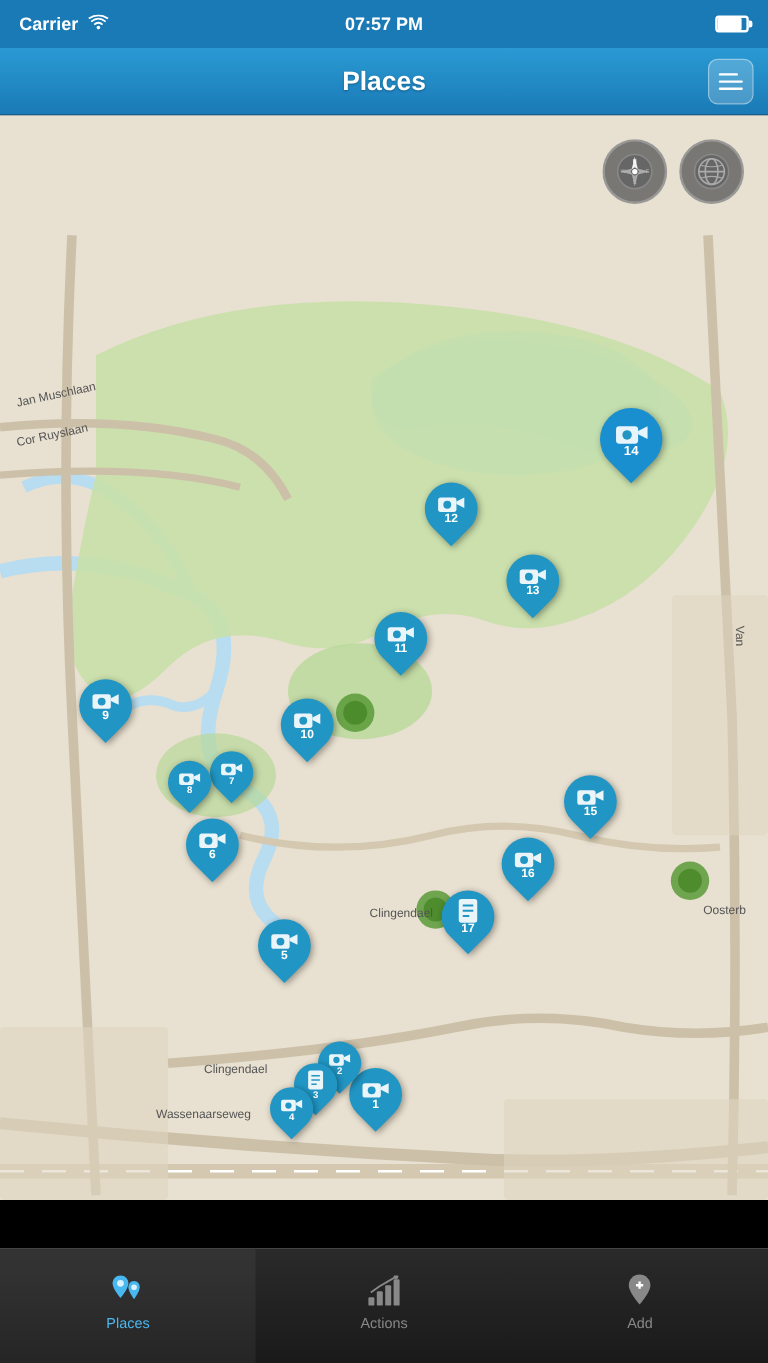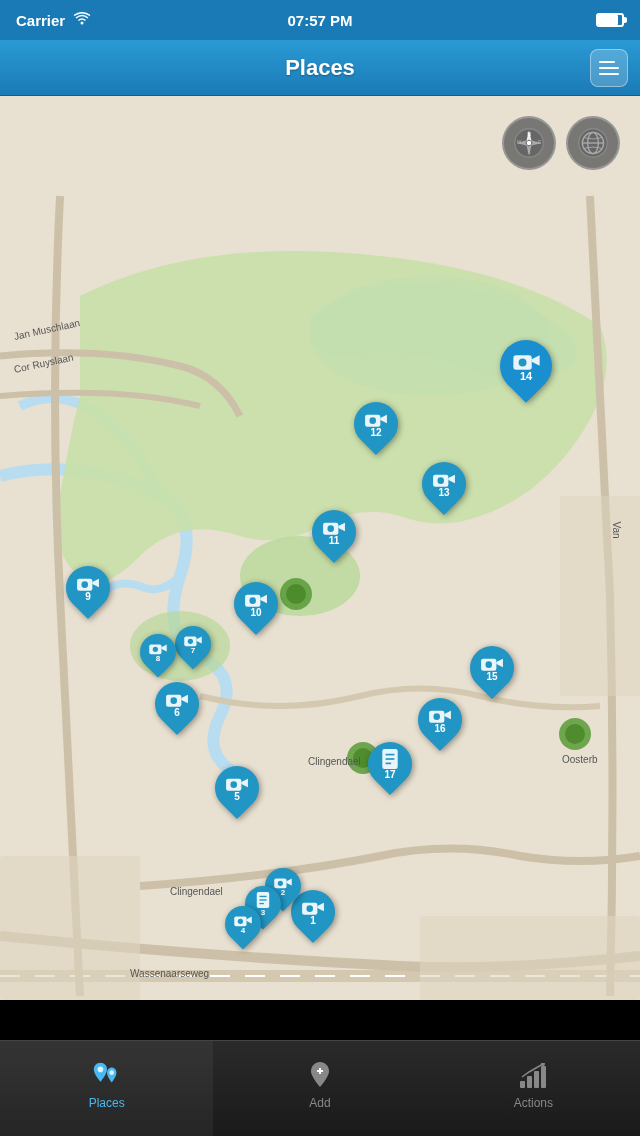--- a/index.html
+++ b/index.html
@@ -316,23 +316,23 @@
 
     <rect x="0" y="760" width="140" height="144" fill="#ddd5c0" opacity="0.6" rx="4"></rect>
     <rect x="420" y="820" width="220" height="84" fill="#ddd5c0" opacity="0.6" rx="4"></rect>
     <rect x="560" y="400" width="80" height="200" fill="#ddd5c0" opacity="0.5" rx="4"></rect>
   </svg>
 
   <div class="road-label" style="left:14px; top:235px; transform:rotate(-12deg);">Jan Muschlaan</div>
   <div class="road-label" style="left:14px; top:268px; transform:rotate(-12deg);">Cor Ruyslaan</div>
   <div class="road-label" style="left:170px; top:790px;">Clingendael</div>
   <div class="road-label" style="left:308px; top:660px;">Clingendael</div>
-  <div class="road-label" style="left:130px; top:872px;">Wassenaarseweg</div>
-
-  <div class="road-label" style="left:562px; top:658px;">Oosterb</div>
+  <div class="road-label" style="left:130px; top:828px;">Wassenaarseweg</div>
+
+  <div class="road-label" style="left:586px; top:658px;">Oosterb</div>
   <div class="road-label" style="left:616px; top:420px; transform:rotate(90deg); transform-origin: left center;">Van</div>
 
   <div class="map-controls">
     <div class="map-btn">
       <svg viewBox="0 0 36 36" fill="none" xmlns="http://www.w3.org/2000/svg">
         <circle cx="18" cy="18" r="16" fill="#666" stroke="#888" stroke-width="1.5"></circle>
 
         <path d="M18 4 L21 16 L18 14 L15 16 Z" fill="white" opacity="0.9"></path>
         <path d="M18 32 L21 20 L18 22 L15 20 Z" fill="#aaa"></path>
         <path d="M4 18 L16 21 L14 18 L16 15 Z" fill="#aaa"></path>
@@ -572,38 +572,38 @@
     <div class="tab-icon">
       <svg width="34" height="32" viewBox="0 0 34 32" fill="none">
 
         <path d="M10 2 C6 2 3 5 3 9 C3 14 10 22 10 22 C10 22 17 14 17 9 C17 5 14 2 10 2Z" fill="#4ab8f0"></path>
         <circle cx="10" cy="9" r="3" fill="white" opacity="0.8"></circle>
         <path d="M22 7 C19 7 17 9.5 17 12.5 C17 16.5 22 23 22 23 C22 23 27 16.5 27 12.5 C27 9.5 25 7 22 7Z" fill="#4ab8f0"></path>
         <circle cx="22" cy="12.5" r="2.5" fill="white" opacity="0.8"></circle>
       </svg>
     </div>
     <span class="tab-label" style="color:#4ab8f0;">Places</span>
-  </div>
-  <div class="tab-item">
-    <div class="tab-icon">
-      <svg width="26" height="30" viewBox="0 0 26 30" fill="none">
-
-        <path d="M13 1 C8 1 4 5 4 10 C4 16 13 26 13 26 C13 26 22 16 22 10 C22 5 18 1 13 1Z" fill="#888"></path>
-        <line x1="13" y1="7" x2="13" y2="13" stroke="white" stroke-width="2"></line>
-        <line x1="10" y1="10" x2="16" y2="10" stroke="white" stroke-width="2"></line>
-      </svg>
-    </div>
-    <span class="tab-label">Add</span>
   </div>
   <div class="tab-item">
     <div class="tab-icon">
       <svg width="30" height="26" viewBox="0 0 30 26" fill="none">
         <rect x="2" y="18" width="5" height="7" fill="#888" rx="1"></rect>
         <rect x="9" y="13" width="5" height="12" fill="#888" rx="1"></rect>
         <rect x="16" y="8" width="5" height="17" fill="#888" rx="1"></rect>
         <rect x="23" y="3" width="5" height="22" fill="#888" rx="1"></rect>
         <path d="M4 14 L11 9 L18 5 L25 1" stroke="#888" stroke-width="1.5" fill="none"></path>
         <circle cx="25" cy="1" r="2" fill="#888"></circle>
       </svg>
     </div>
     <span class="tab-label">Actions</span>
   </div>
+  <div class="tab-item">
+    <div class="tab-icon">
+      <svg width="26" height="30" viewBox="0 0 26 30" fill="none">
+
+        <path d="M13 1 C8 1 4 5 4 10 C4 16 13 26 13 26 C13 26 22 16 22 10 C22 5 18 1 13 1Z" fill="#888"></path>
+        <line x1="13" y1="7" x2="13" y2="13" stroke="white" stroke-width="2"></line>
+        <line x1="10" y1="10" x2="16" y2="10" stroke="white" stroke-width="2"></line>
+      </svg>
+    </div>
+    <span class="tab-label">Add</span>
+  </div>
 </div>
 
 </body></html>

